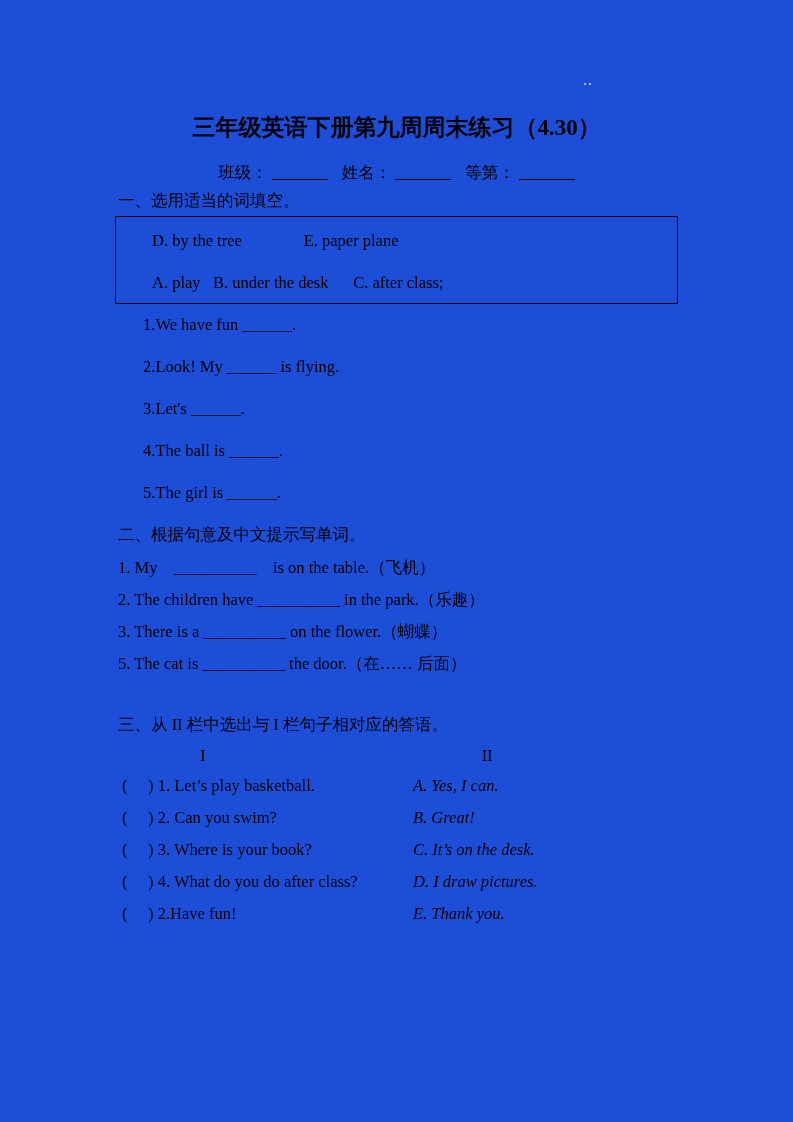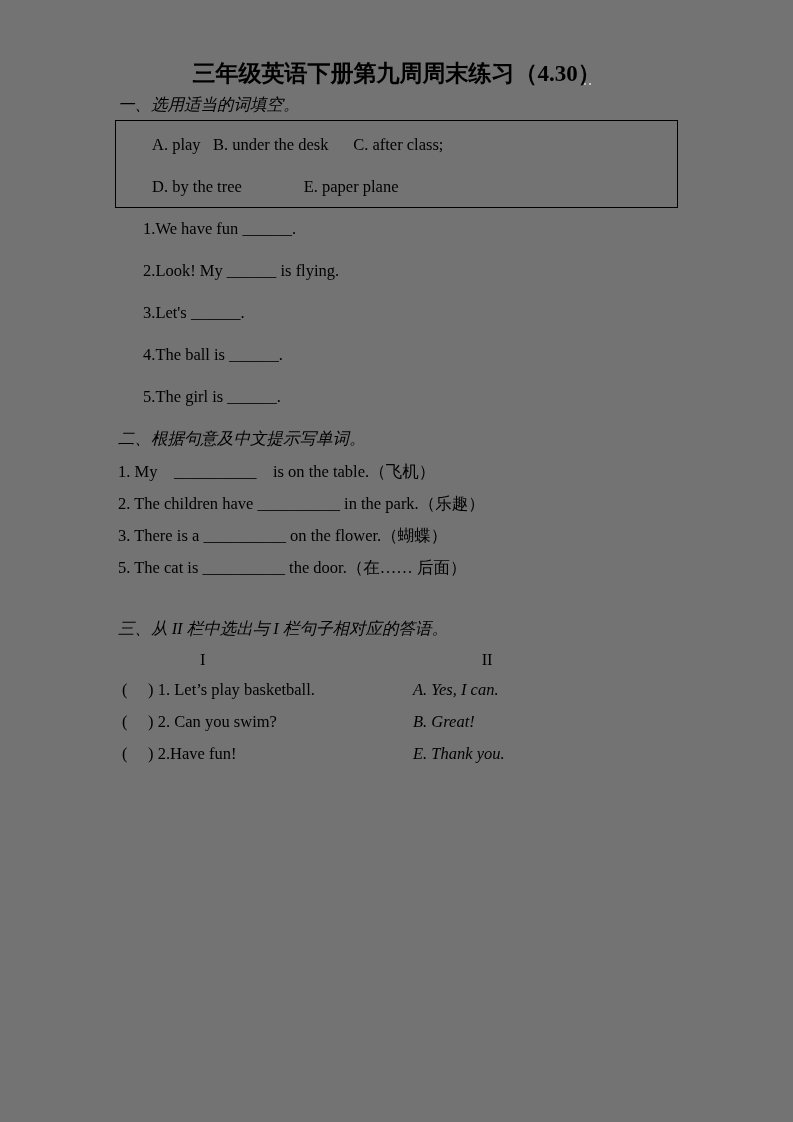--- a/index.html
+++ b/index.html
@@ -1,25 +1,25 @@
 <!DOCTYPE html>
 <html><head>
 <meta charset="utf-8">
 <style>
   html, body { margin: 0; padding: 0; background: #ffffff; }
   .page {
     position: relative;
     width: 793px;
     height: 1122px;
-    background: #737373;
+    background: #1d4ed8;
     color: #000000;
     font-family: "Liberation Serif", "DejaVu Serif", serif;
     font-size: 16.5px;
     box-sizing: border-box;
-    padding-top: 60px;
+    padding-top: 114px;
     overflow: hidden;
   }
   .artifact {
     position: absolute;
     left: 584px; top: 83px;
     width: 2px; height: 2px;
     background: #cfcfcf;
     box-shadow: 5px 0 0 #dadada;
     opacity: .8;
   }
@@ -41,21 +41,20 @@
     width: 56px;
     height: 15px;
     border-bottom: 1px solid #000;
     vertical-align: -2px;
     margin: 0 14px 0 4px;
   }
   .blank-line.last { margin-right: 0; }
   .sec-heading {
     line-height: 22px;
     margin: 0 10px 0 118px;
-    font-style: italic;
   }
   .s1-heading { margin-top: 6px; }
   .word-box {
     margin: 4px 0 0 115px;
     width: 563px;
     height: 88px;
     border: 1px solid #000;
     box-sizing: border-box;
     padding: 13px 0 0 36px;
   }
@@ -79,26 +78,27 @@
 </style>
 </head>
 <body>
 
 <div class="page">
 
   <div class="artifact"></div>
 
   <h1 class="title">三年级英语下册第九周周末练习（4.30）</h1>
 
+  <div class="header-fields"><span>班级：</span><span class="blank-line"></span><span>姓名：</span><span class="blank-line"></span><span>等第：</span><span class="blank-line last"></span></div>
 
   <div class="sec-heading s1-heading">一、选用适当的词填空。</div>
 
   <div class="word-box">
+    <div class="word-line">D. by the tree               E. paper plane</div>
     <div class="word-line">A. play   B. under the desk      C. after class;</div>
-    <div class="word-line">D. by the tree               E. paper plane</div>
   </div>
 
   <div class="s1-questions">
     <div class="q">1.We have fun ______.</div>
     <div class="q">2.Look! My ______ is flying.</div>
     <div class="q">3.Let's ______.</div>
     <div class="q">4.The ball is ______.</div>
     <div class="q">5.The girl is ______.</div>
   </div>
 
@@ -121,18 +121,26 @@
   <div class="s3-rows">
     <div class="match-row">
       <span class="m-left">(     ) 1. Let’s play basketball.</span>
       <span class="m-right">A. Yes, I can.</span>
     </div>
     <div class="match-row">
       <span class="m-left">(     ) 2. Can you swim?</span>
       <span class="m-right">B. Great!</span>
     </div>
     <div class="match-row">
+      <span class="m-left">(     ) 3. Where is your book?</span>
+      <span class="m-right">C. It’s on the desk.</span>
+    </div>
+    <div class="match-row">
+      <span class="m-left">(     ) 4. What do you do after class?</span>
+      <span class="m-right">D. I draw pictures.</span>
+    </div>
+    <div class="match-row">
       <span class="m-left">(     ) 2.Have fun!</span>
       <span class="m-right">E. Thank you.</span>
     </div>
   </div>
 
 </div>
 
 </body></html>

